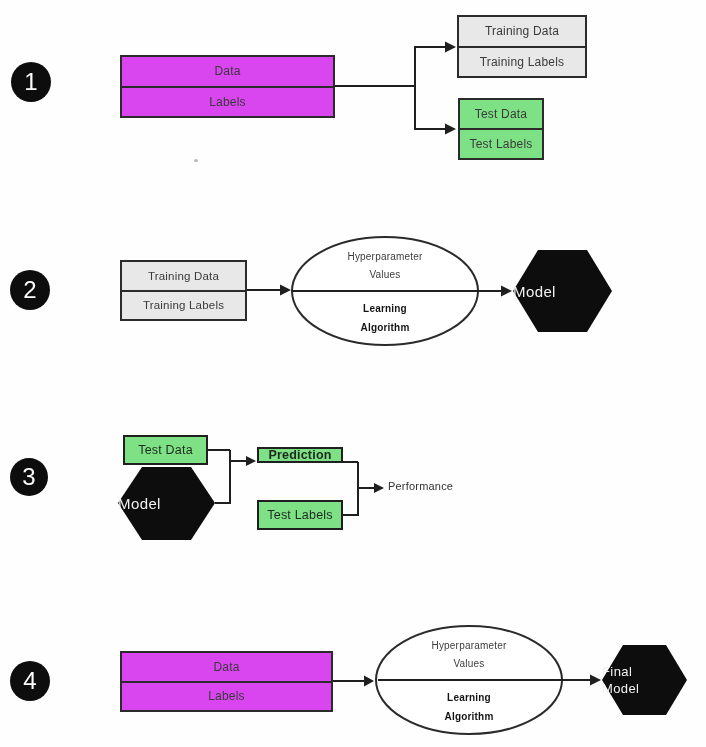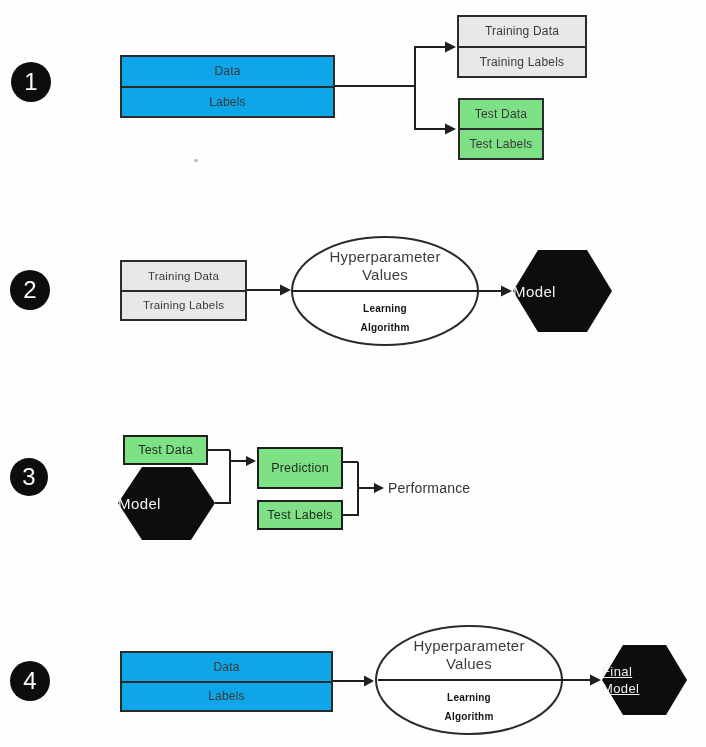--- a/index.html
+++ b/index.html
@@ -10,21 +10,21 @@
   svg.layer{position:absolute;left:0;top:0;width:706px;height:747px;}
 
   .badge{
     position:absolute;width:40px;height:40px;border-radius:50%;
     background:#0d0d0d;color:#fdfdfd;display:flex;align-items:center;
     justify-content:center;font-size:24px;line-height:1;
   }
   .badge.small{width:38px;height:38px;}
 
   .tablebox{
-    position:absolute;border:2px solid #2b2b2b;background:#0ea5e9;
+    position:absolute;border:2px solid #2b2b2b;background:#d946ef;
     display:flex;flex-direction:column;box-sizing:border-box;
   }
   .tablebox .row{
     flex:1;display:flex;align-items:center;justify-content:center;
     font-size:12px;color:#3a3a3a;letter-spacing:.2px;
   }
   .tablebox .row:first-child{border-bottom:2px solid #2b2b2b;}
   .tablebox.gray{background:#e8e8e8;}
   .tablebox.green{background:#7ee186;}
   .tablebox.small .row{font-size:11.5px;}
@@ -33,27 +33,27 @@
     position:absolute;border:2px solid #1f1f1f;background:#7ee186;
     display:flex;align-items:center;justify-content:center;
     font-size:12.5px;color:#1d2a1d;box-sizing:border-box;letter-spacing:.2px;
   }
 
   .hex-label{
     position:absolute;color:#f2f2f2;text-align:left;font-size:15px;
     letter-spacing:.4px;line-height:17px;
   }
   .ellipse-label{
-    position:absolute;text-align:center;color:#3c3c3c;font-size:15px;
+    position:absolute;text-align:center;color:#3c3c3c;font-size:10px;
     line-height:18px;letter-spacing:.2px;
   }
   .ellipse-label.bold{font-weight:bold;color:#141414;font-size:10px;line-height:19px;}
 
   .free-label{
-    position:absolute;font-size:14px;color:#333333;letter-spacing:.2px;
+    position:absolute;font-size:11px;color:#333333;letter-spacing:.2px;
   }
   .stray{
     position:absolute;width:4px;height:3px;background:#b9b9b9;border-radius:50%;
   }
 </style>
 </head>
 <body>
 
 <div class="canvas">
 
@@ -128,21 +128,21 @@
   <div class="hex-label" style="left:513px;top:283px;width:99px;">Model</div>
 
   <div class="badge small" style="left:10px;top:458px;">
     <span>3</span>
   </div>
 
   <div class="hex-label" style="left:118px;top:495px;width:97px;">Model</div>
 
   <div class="single-box" style="left:123px;top:435px;width:85px;height:30px;">Test Data</div>
 
-  <div class="single-box" style="left:257px;top:447px;width:86px;height:42px;">Prediction</div>
+  <div class="single-box" style="left:257px;top:447px;width:86px;height:16px;font-weight:bold;">Prediction</div>
 
   <div class="single-box" style="left:257px;top:500px;width:86px;height:30px;">Test Labels</div>
 
   <div class="free-label" style="left:388px;top:480px;">Performance</div>
 
   <div class="badge" style="left:10px;top:661px;">
     <span>4</span>
   </div>
 
   <div class="tablebox" style="left:120px;top:651px;width:213px;height:61px;">
@@ -152,18 +152,18 @@
 
   <div class="ellipse-label" style="left:384px;top:637px;width:170px;">
     <div>Hyperparameter</div>
     <div>Values</div>
   </div>
   <div class="ellipse-label bold" style="left:384px;top:688px;width:170px;">
     <div>Learning</div>
     <div>Algorithm</div>
   </div>
 
-  <div class="hex-label" style="left:602px;top:663px;width:85px;font-size:13px;text-decoration:underline;">
+  <div class="hex-label" style="left:602px;top:663px;width:85px;font-size:13px;">
     <div>Final</div>
     <div>Model</div>
   </div>
 
 </div>
 
 </body></html>

